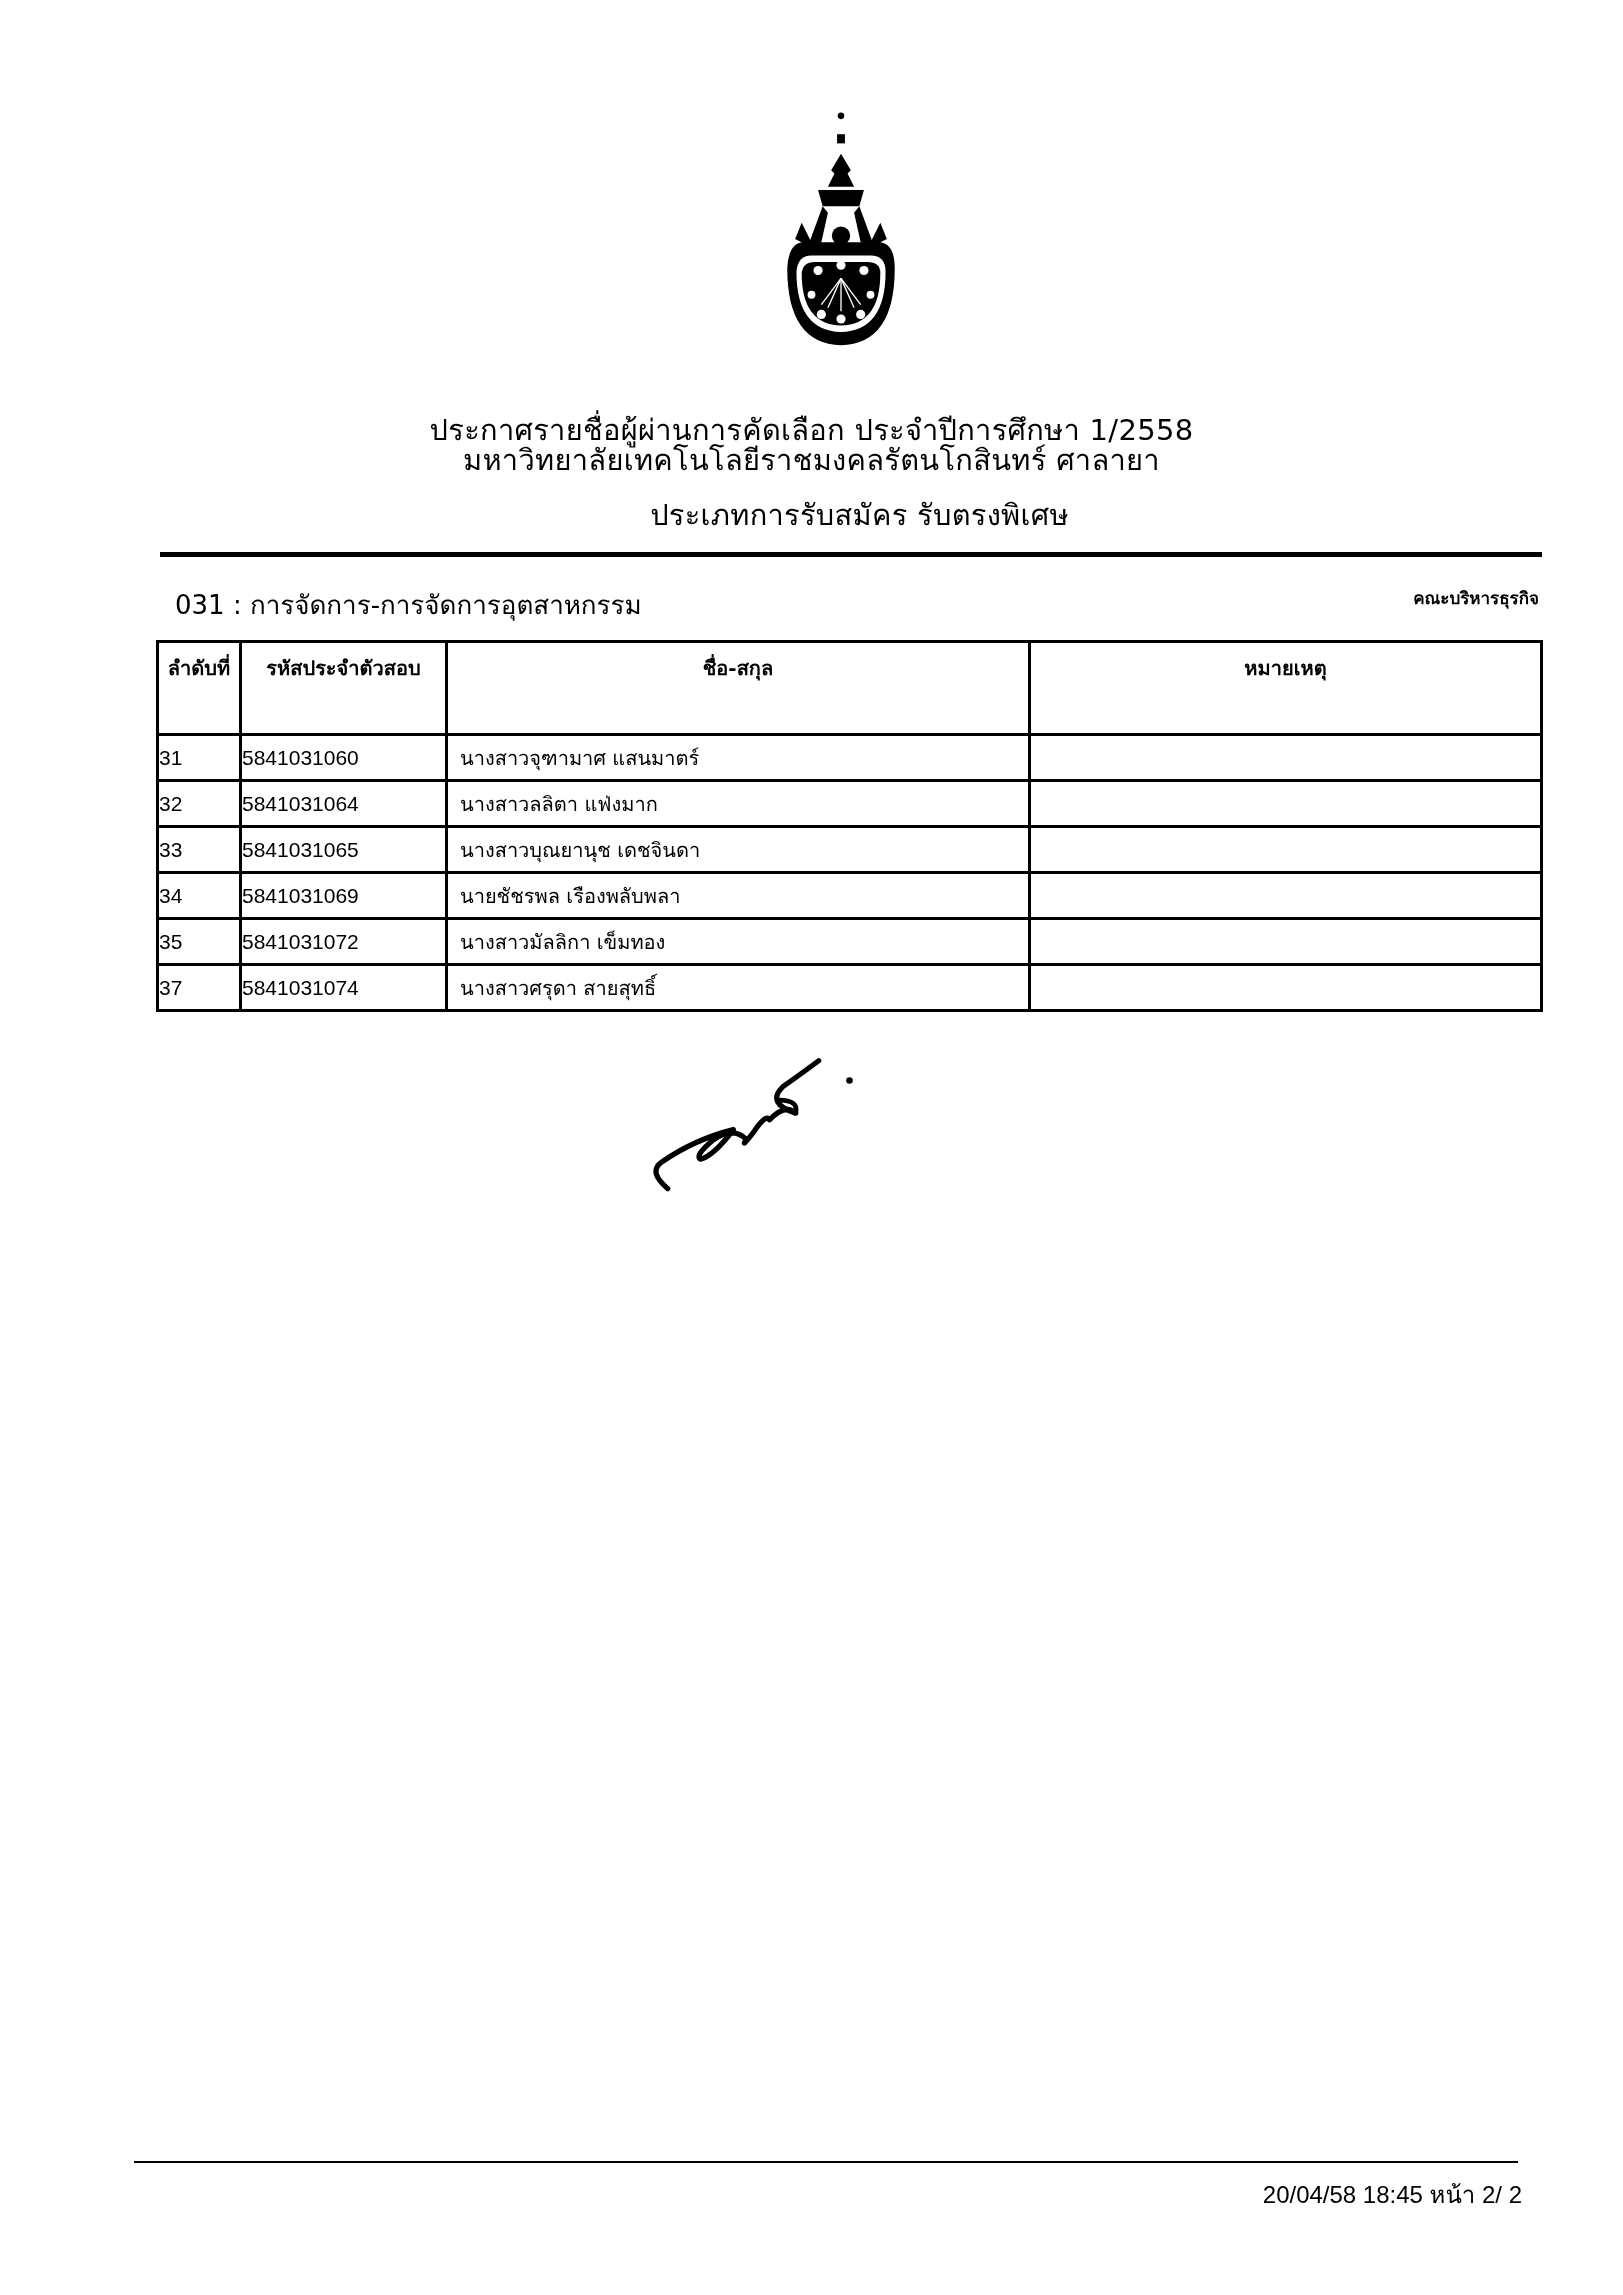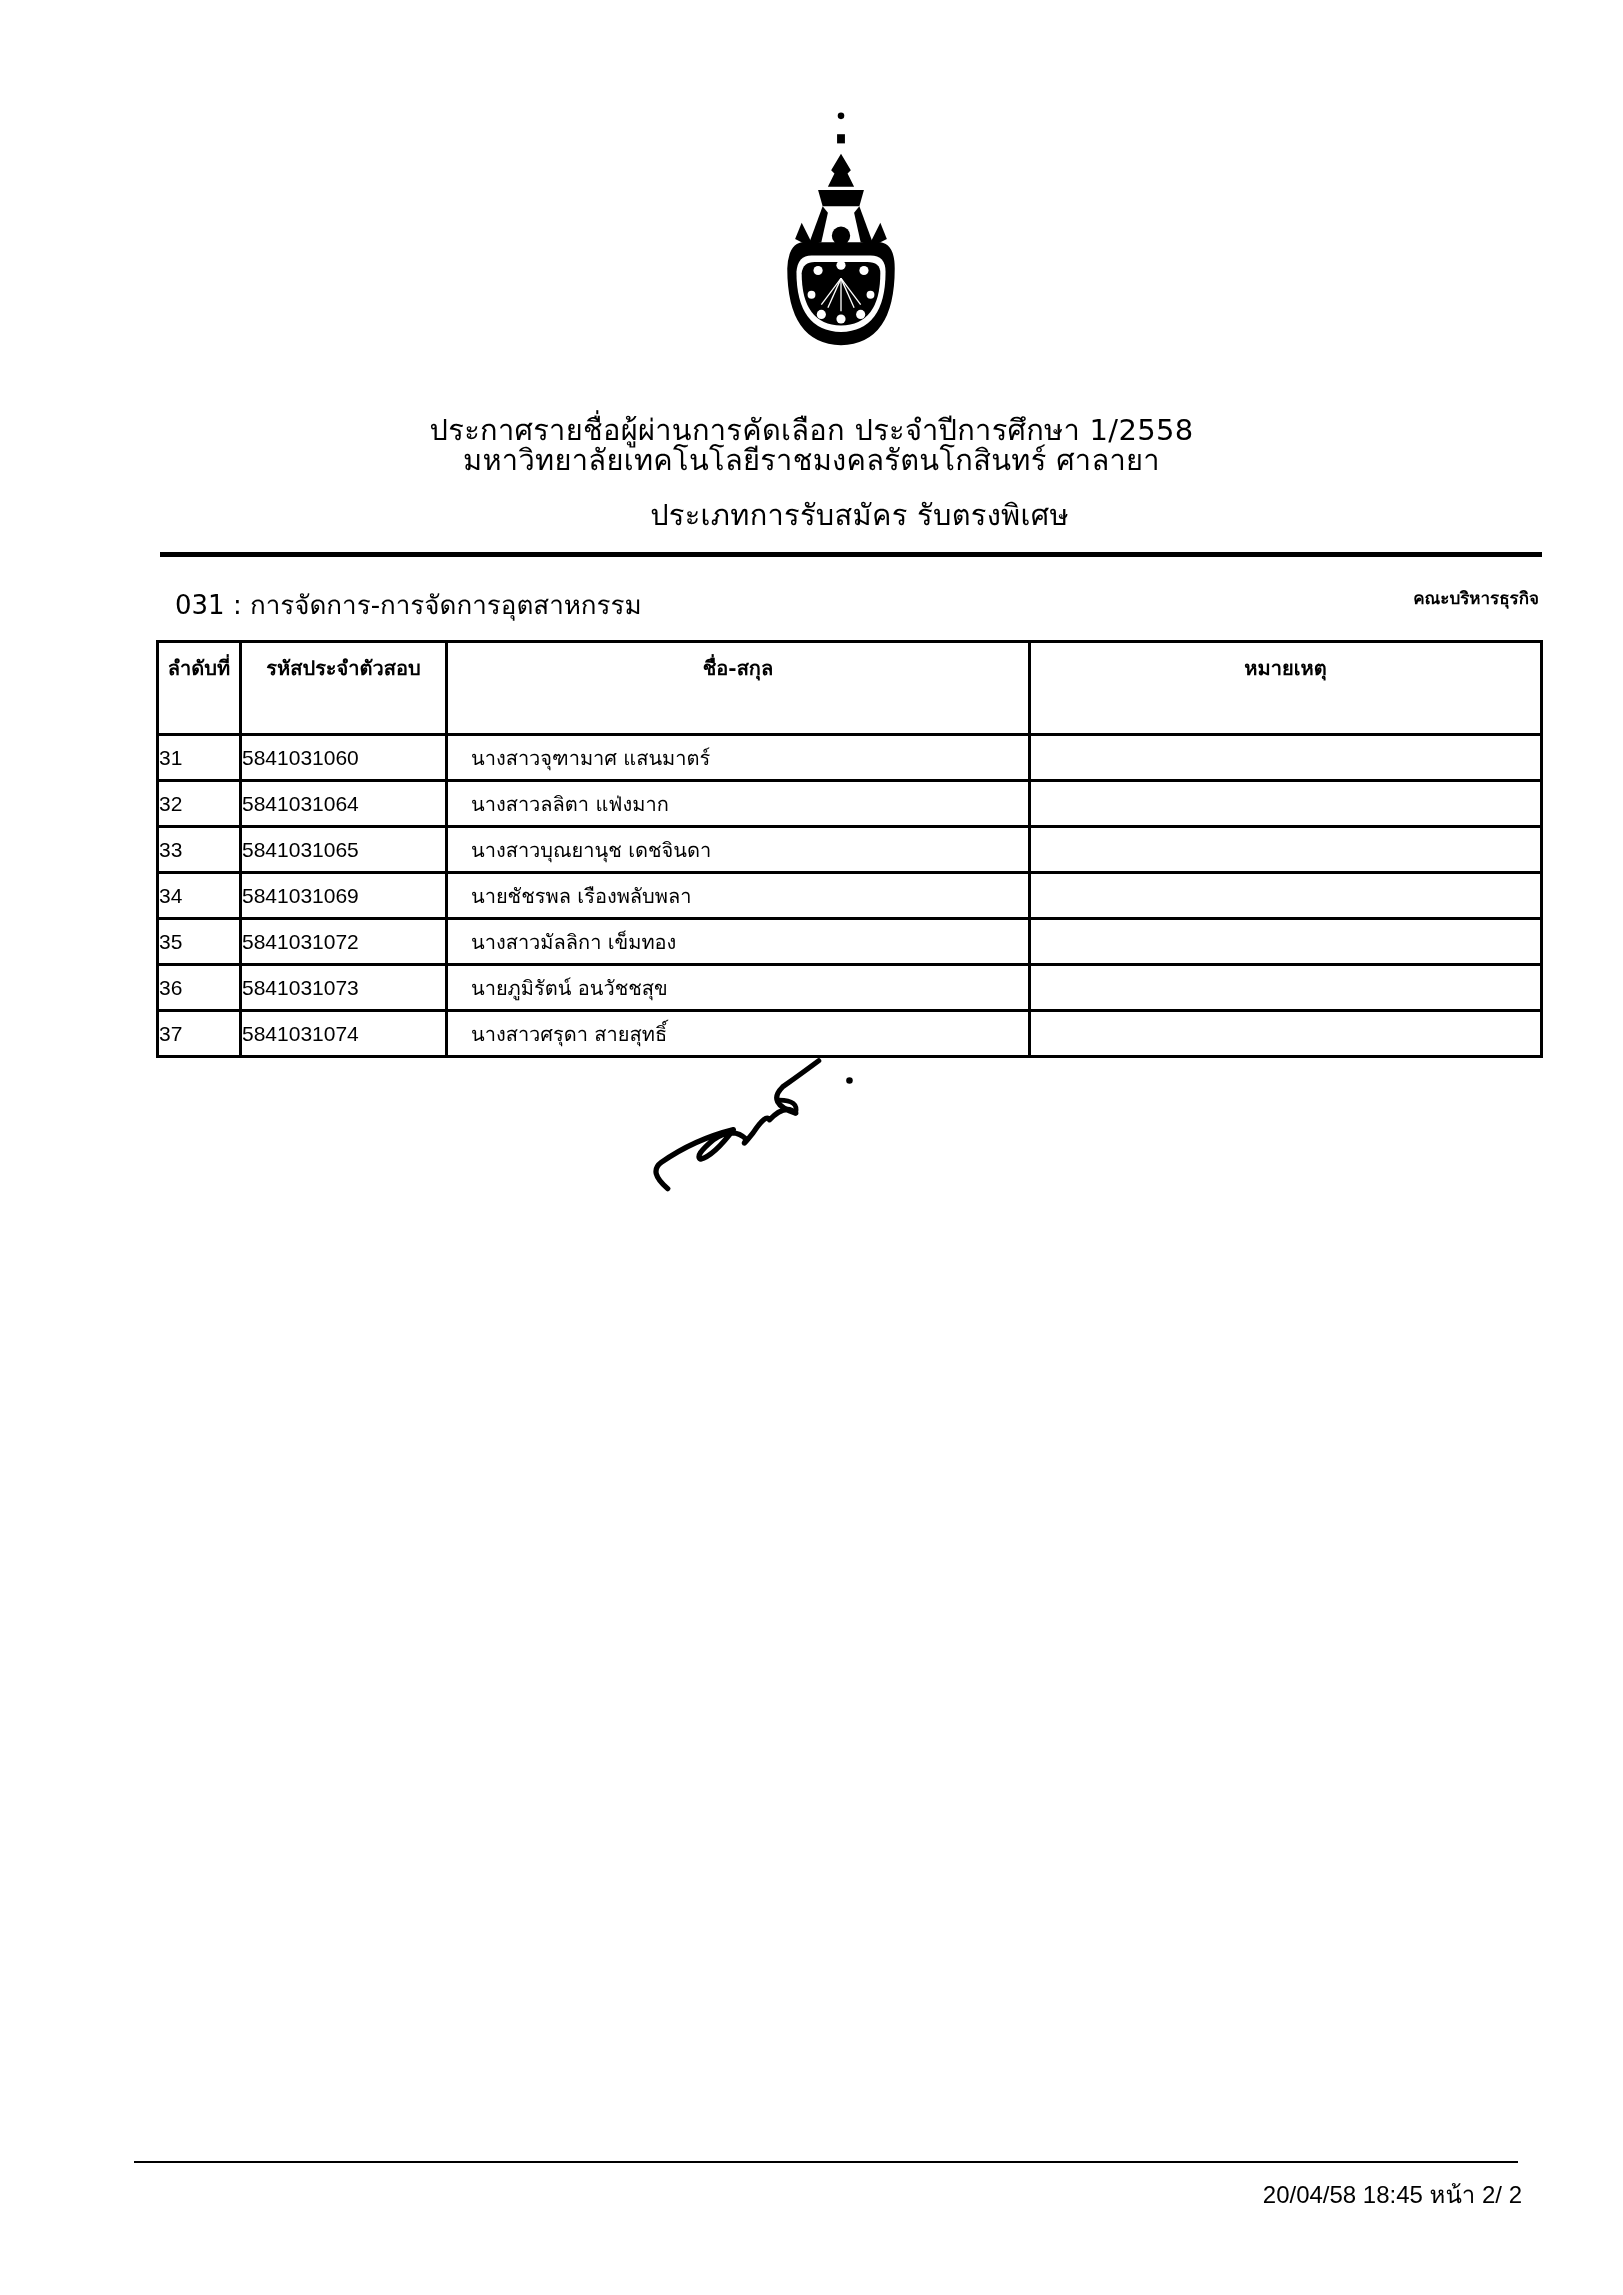--- a/index.html
+++ b/index.html
@@ -14,21 +14,21 @@
   #t3 { top:492px;padding-left:48px; }
   #top-rule { left:160px; top:552px; width:1382px; height:5.2px; background:#000; }
   #section-title { left:175px; top:584px; font-size:26px; }
   #faculty { right:84px; top:584px; font-size:17px; font-weight:bold; }
   table#list { position:absolute; left:156px; top:640px; width:1384px;
                border-collapse:collapse; table-layout:fixed; }
   #list th, #list td { border:3.3px solid #000; padding:0; }
   #list th { height:81px; vertical-align:top; font-size:20px; font-weight:bold; padding-top:9.2px; }
   #list td { height:43px; font-size:21px; font-family:"Liberation Sans", sans-serif; }
   #list td.c { text-align:left; }
-  #list td.name { padding-left:23px; font-family:"DejaVu Sans", sans-serif; font-size:20px; }
+  #list td.name { padding-left:12px; font-family:"DejaVu Sans", sans-serif; font-size:20px; }
   #signature { left:635px; top:1041px; width:223px; height:151px; }
   #footer-rule { left:134px; top:2161px; width:1384px; height:2px; background:#000; }
   #footer-text { right:101px; top:2175px; font-size:24px; font-family:"Liberation Sans", sans-serif; }
 </style>
 </head>
 <body>
 
 <div id="logo" class="abs">
   <svg width="118" height="249" viewBox="0 0 180 380">
     <circle cx="90" cy="12" r="5" fill="#000"></circle>
@@ -112,26 +112,20 @@
       <td class="name">นายชัชรพล เรืองพลับพลา</td>
       <td></td>
     </tr>
     <tr>
       <td class="c">35</td>
       <td class="c">5841031072</td>
       <td class="name">นางสาวมัลลิกา เข็มทอง</td>
       <td></td>
     </tr>
     <tr>
-      <td class="c">36</td>
-      <td class="c">5841031073</td>
-      <td class="name">นายภูมิรัตน์ อนวัชชสุข</td>
-      <td></td>
-    </tr>
-    <tr>
       <td class="c">37</td>
       <td class="c">5841031074</td>
       <td class="name">นางสาวศรุดา สายสุทธิ์</td>
       <td></td>
     </tr>
   </tbody>
 </table>
 
 <div id="signature" class="abs">
   <svg width="223" height="151" viewBox="0 0 340 230">

